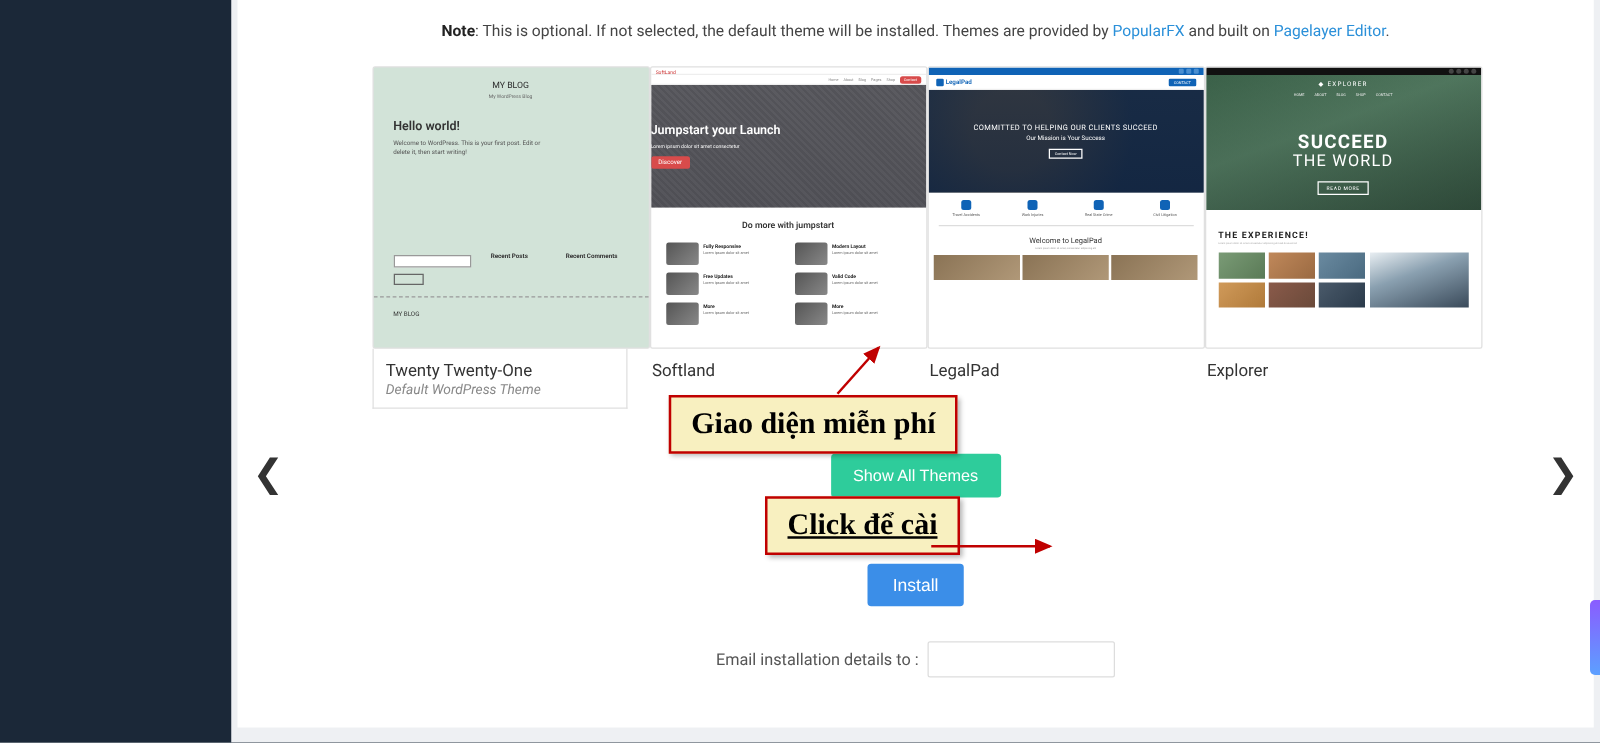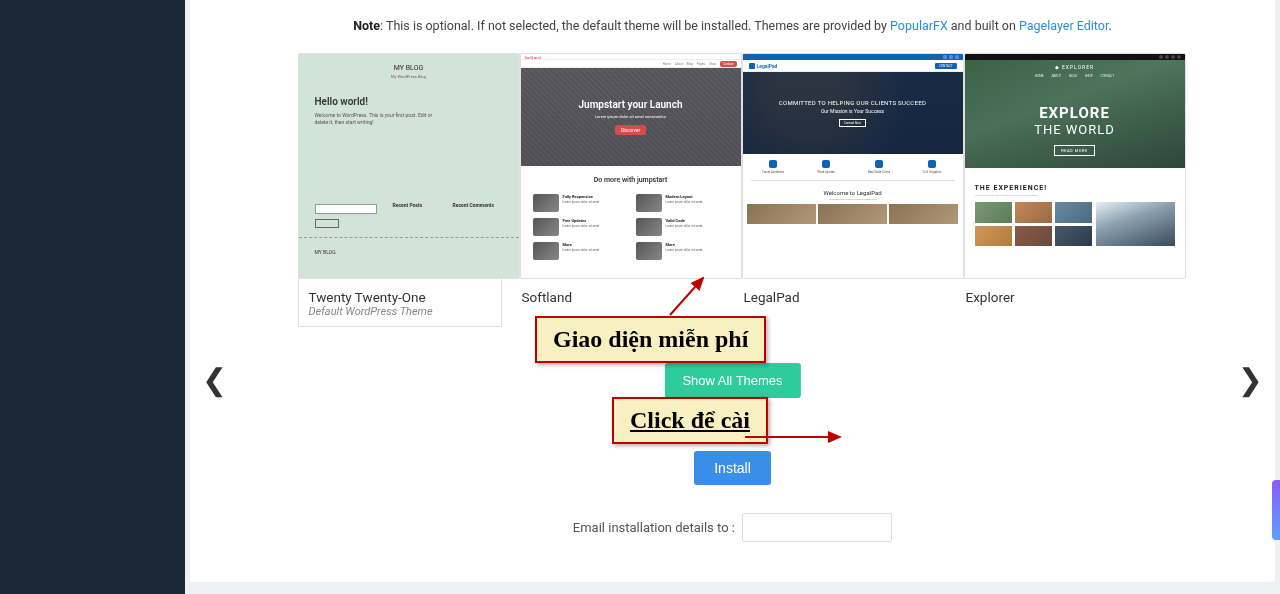--- a/index.html
+++ b/index.html
@@ -29,21 +29,21 @@
   .th1-recent { position: absolute; top: 148px; left: 94px; font-size: 5px; font-weight: 700; }
   .th1-recentc { position: absolute; top: 148px; left: 154px; font-size: 5px; font-weight: 700; }
   .th1-dash { position: absolute; left: 0; right: 0; top: 183px; border-top: 1px dashed #999; }
   .th1-foot { position: absolute; top: 195px; left: 16px; font-size: 5px; }
 
   
   .th2 { background: #fff; }
   .th2-top { height: 6px; border-bottom: 1px solid #eee; font-size: 4px; color: #c33; padding: 1px 4px; }
   .th2-nav { height: 8px; border-bottom: 1px solid #eee; display: flex; justify-content: flex-end; align-items: center; gap: 4px; padding-right: 4px; font-size: 3px; color: #888; }
   .th2-nav .pill { background: #d84b4b; color: #fff; padding: 1px 3px; border-radius: 2px; }
-  .th2-hero { position: relative; height: 98px; background: linear-gradient(rgba(40,40,50,.55),rgba(40,40,50,.6)), repeating-linear-gradient(45deg,#888 0 2px,#999 2px 4px); background-size: cover; display: flex; flex-direction: column; justify-content: center; align-items: center; color: #fff; }
+  .th2-hero { position: relative; height: 98px; background: linear-gradient(rgba(40,40,50,.55),rgba(40,40,50,.6)), repeating-linear-gradient(45deg,#888 0 2px,#999 2px 4px); background-size: cover; display: flex; flex-direction: column; justify-content: center; align-items: flex-start; color: #fff; }
   .th2-ht { font-size: 10px; font-weight: 600; }
   .th2-hs { font-size: 4px; margin-top: 4px; }
   .th2-hbtn { margin-top: 6px; background: #d84b4b; color: #fff; font-size: 5px; padding: 2px 6px; border-radius: 2px; }
   .th2-sub { text-align: center; font-size: 7px; font-weight: 600; color: #333; padding: 10px 0 6px; }
   .th2-feat { display: grid; grid-template-columns: 1fr 1fr; gap: 6px 10px; padding: 4px 12px; }
   .th2-fi { display: flex; gap: 4px; align-items: flex-start; }
   .th2-fi .img { width: 26px; height: 18px; background: linear-gradient(135deg,#555,#888); border-radius: 2px; }
   .th2-fi .txt { font-size: 3px; color: #666; line-height: 1.4; }
   .th2-fi .txt b { font-size: 4px; color: #222; }
 
@@ -233,21 +233,21 @@
             <div class="th4-hero">
               <div class="th4-logo">◆ <span>EXPLORER</span></div>
               <div class="th4-nav">
                   <span>HOME</span>
                   <span>ABOUT</span>
                   <span>BLOG</span>
                   <span>SHOP</span>
                   <span>CONTACT</span>
                 </div>
               <div class="th4-ctr">
-                <div class="th4-ht1">EXPLORE</div>
+                <div class="th4-ht1">SUCCEED</div>
                 <div class="th4-ht2">THE WORLD</div>
                 <div class="th4-hbtn">READ MORE</div>
               </div>
             </div>
             <div class="th4-sub">THE EXPERIENCE!</div>
             <div class="th4-txt">Lorem ipsum dolor sit amet consectetur adipiscing elit sed do eiusmod</div>
             <div class="th4-grid">
               <div class="th4-g1">
                   <div></div>
                   <div></div>

